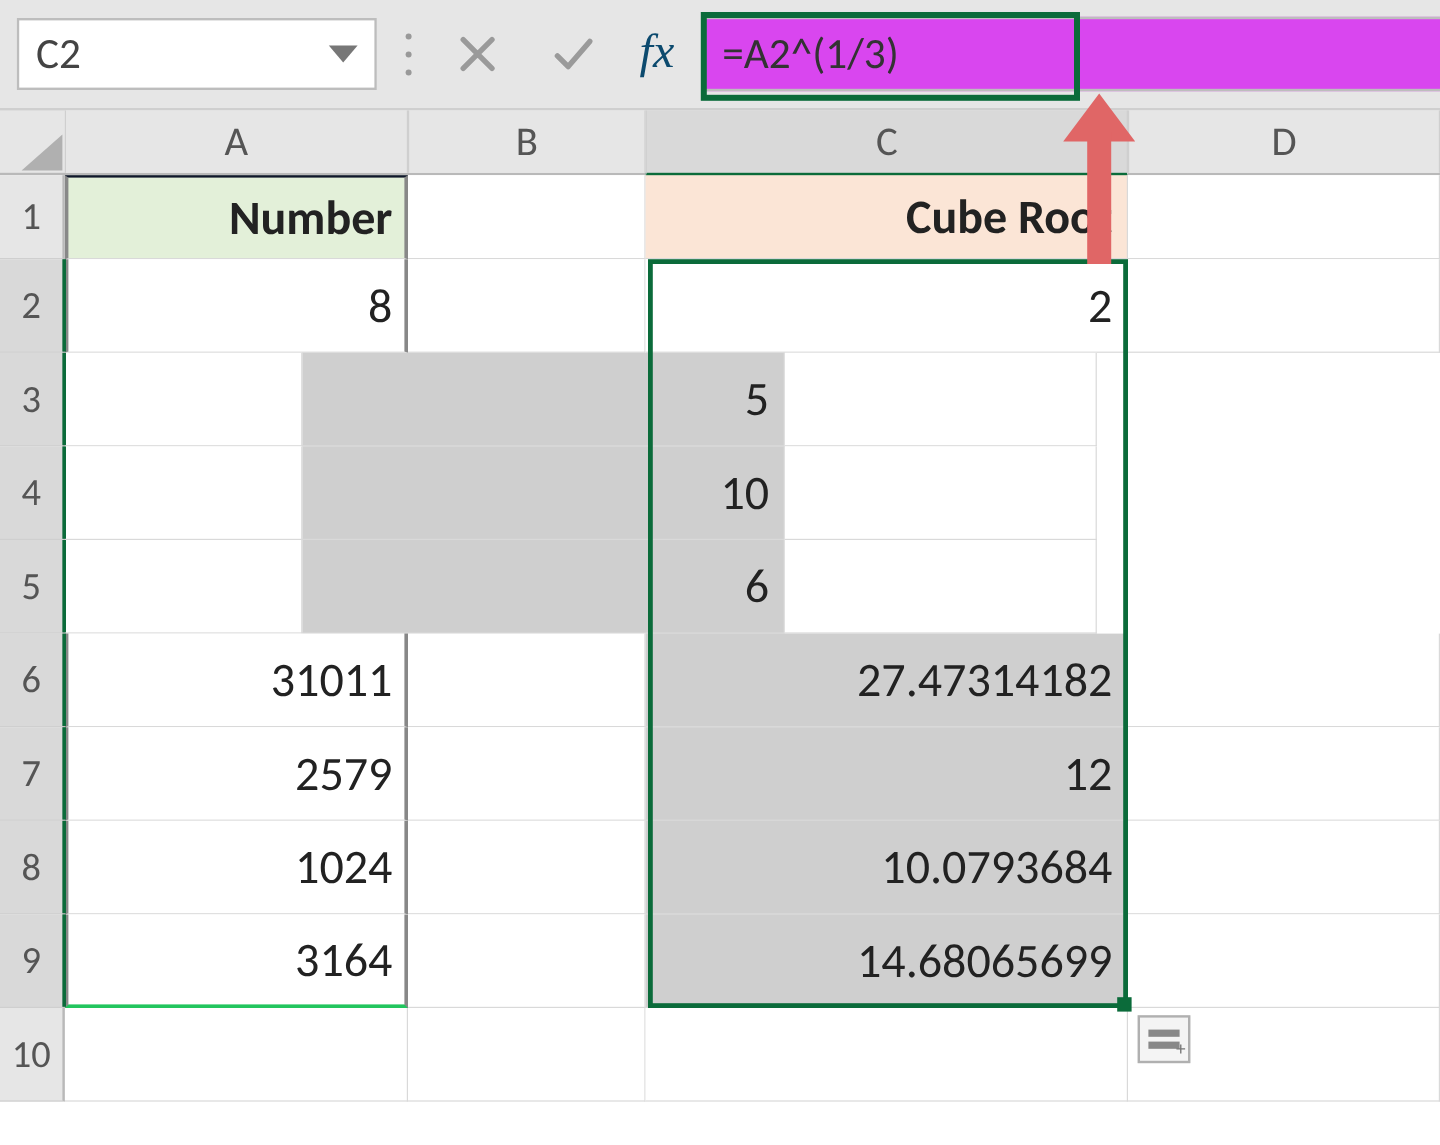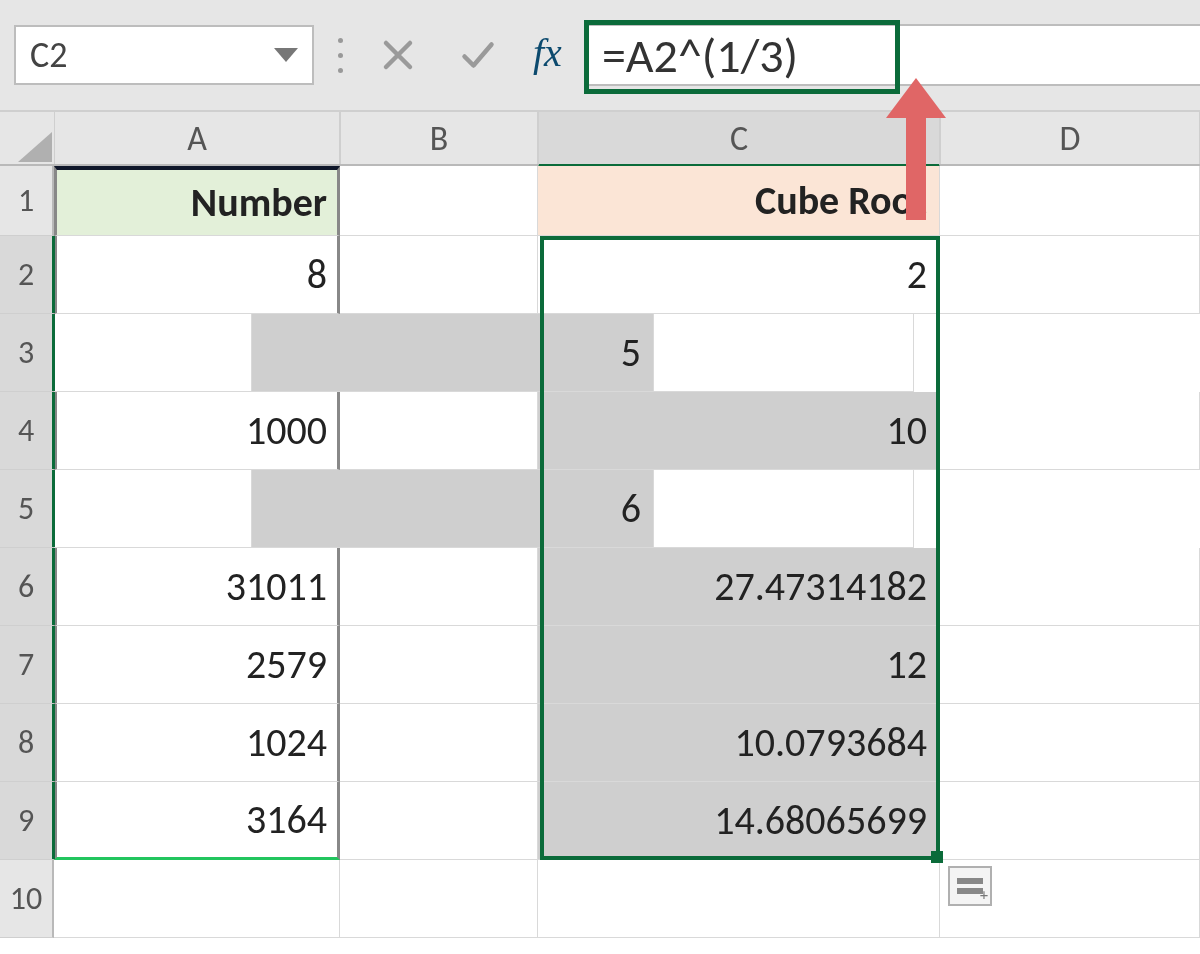--- a/index.html
+++ b/index.html
@@ -9,21 +9,21 @@
     background: #fff;
     width: 1200px;
     height: 954px;
     overflow: hidden;
   }
 
   
   .formula-bar {
     display: flex;
     align-items: center;
-    height: 110px;
+    height: 90px;
     background: #e6e6e6;
     padding-left: 14px;
     gap: 18px;
   }
   .name-box {
     width: 300px;
     height: 60px;
     background: #fff;
     border: 2px solid #bdbdbd;
     display: flex;
@@ -62,24 +62,24 @@
   .fx-label {
     font-family: "Times New Roman", serif;
     font-style: italic;
     font-size: 40px;
     color: #0c4a6e;
     padding: 0 6px 6px 6px;
   }
   .formula-input {
     flex: 1;
     height: 62px;
-    background: #ffffff;
+    background: #d946ef;
     border: 2px solid #bdbdbd;
     border-right: none;
-    font-size: 48px;
+    font-size: 36px;
     color: #333;
     display: flex;
     align-items: center;
     padding-left: 14px;
     position: relative;
   }
   .formula-highlight {
     position: absolute;
     left: -4px;
     top: -6px;
@@ -178,21 +178,21 @@
   .cell.colB { width: 198px; }
   .cell.colC { width: 402px; justify-content: flex-end; padding-right: 12px; }
   .cell.colD { width: 260px; }
 
   
   .hdrA { background: #e3f0d9; font-weight: 700; justify-content: flex-start; padding-left: 10px; }
   .hdrC { background: #fbe5d6; font-weight: 700; justify-content: flex-start; padding-left: 10px; }
 
   
   .dataA  { border-left: 3px solid #888; border-right: 3px solid #888; }
-  .dataA.first { border-top: 4px solid #0f172a; }
+  .dataA.first { border-top: 2px solid #0f172a; }
   .dataA.last  { border-bottom: 3px solid #22c55e; }
 
   
   .sel-range {
     position: absolute;
     left: 540px;  
     top: 70px;    
     width: 400px;
     height: 624px; 
     border: 4px solid #0b6b3a;
@@ -325,21 +325,20 @@
 
   <div class="grid-row">
     <div class="row-header selected">3</div>
     <div class="cell colB"></div>
     <div class="cell colC selGrey">5</div>
     <div class="cell colD"></div>
   </div>
 
   <div class="grid-row">
     <div class="row-header selected">4</div>
-    <div class="cell colA dataA">1000</div>
     <div class="cell colB"></div>
     <div class="cell colC selGrey">10</div>
     <div class="cell colD"></div>
   </div>
 
   <div class="grid-row">
     <div class="row-header selected">5</div>
     <div class="cell colB"></div>
     <div class="cell colC selGrey">6</div>
     <div class="cell colD"></div>

